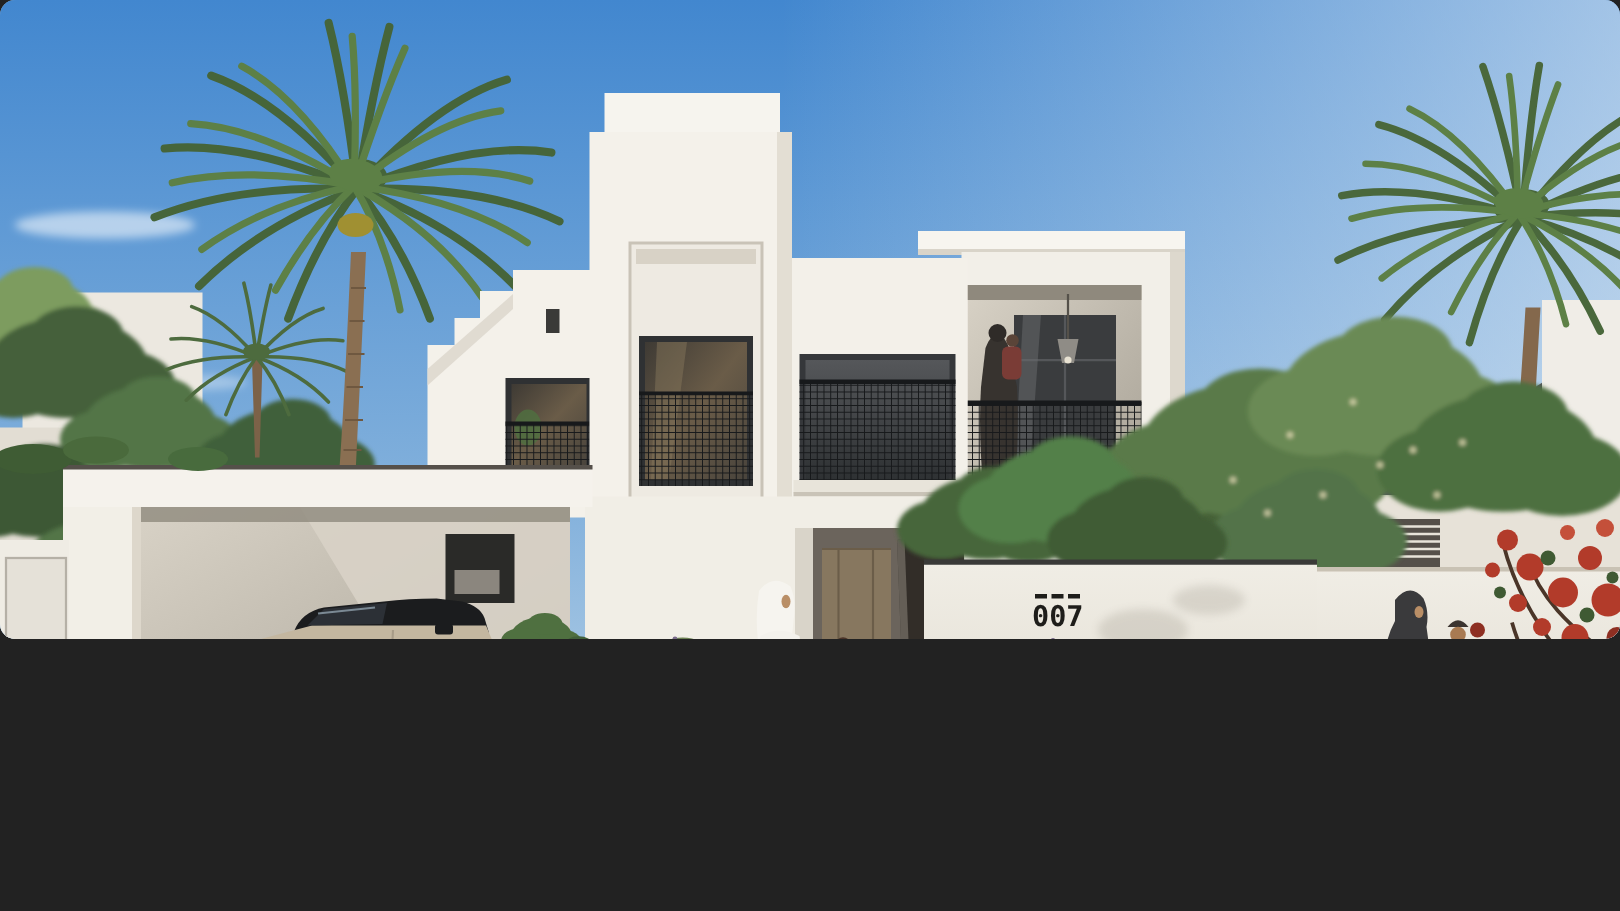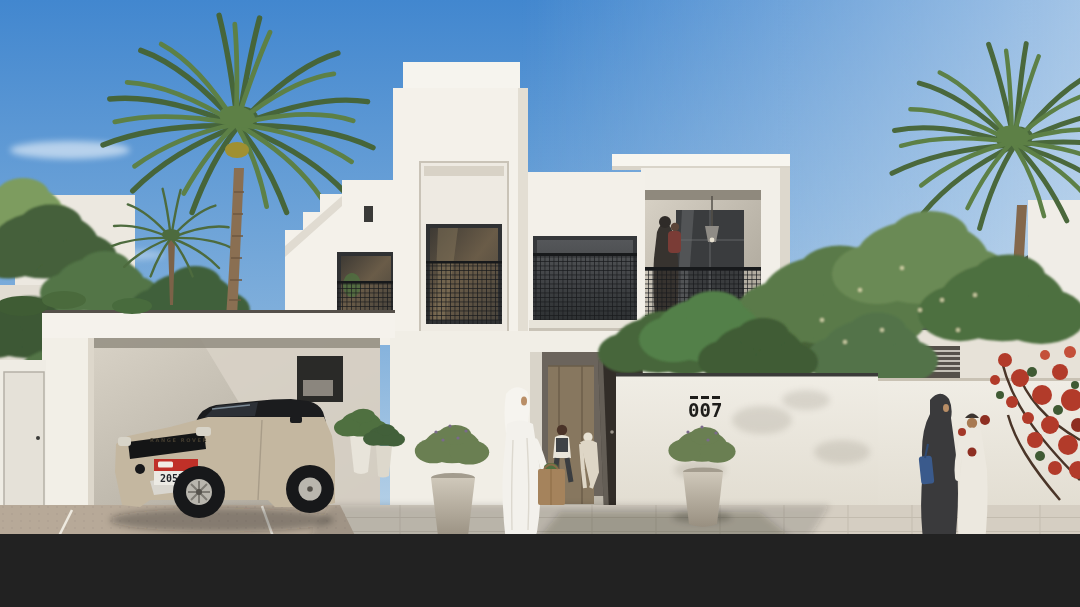--- a/index.html
+++ b/index.html
@@ -1,17 +1,17 @@
 <!DOCTYPE html>
 <html><head>
 <meta charset="utf-8">
 <style>
   html,body{margin:0;padding:0;background:#222;}
-  .stage{position:relative;width:1080px;height:534px;overflow:hidden;background:#9db8d2;
-         font-family:"DejaVu Sans", sans-serif;}
+  .stage{position:relative;width:1080px;height:426px;overflow:hidden;background:#9db8d2;
+         font-family:"DejaVu Sans", sans-serif;border-radius:10px;}
   svg{position:absolute;inset:0;display:block;}
   .num{font-family:"DejaVu Sans Mono", monospace;font-weight:bold;fill:#1e1d1a;}
   .plate-num{font-family:"DejaVu Sans Mono", monospace;font-weight:bold;fill:#23262c;}
   .hood-text{font-family:"DejaVu Sans", sans-serif;font-weight:bold;fill:#433c2f;letter-spacing:1.6px;}
 </style>
 </head>
 <body>
 
 <div class="stage">
 <svg viewBox="0 0 1080 607" width="1080" height="607">

